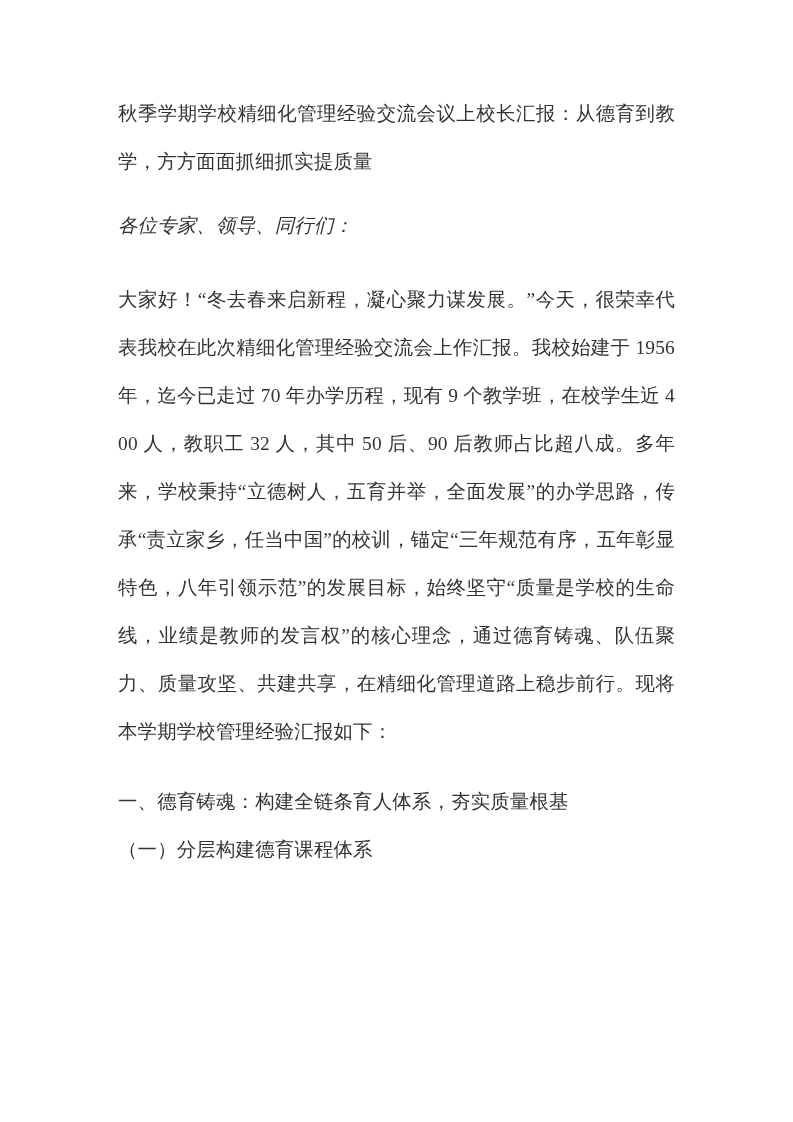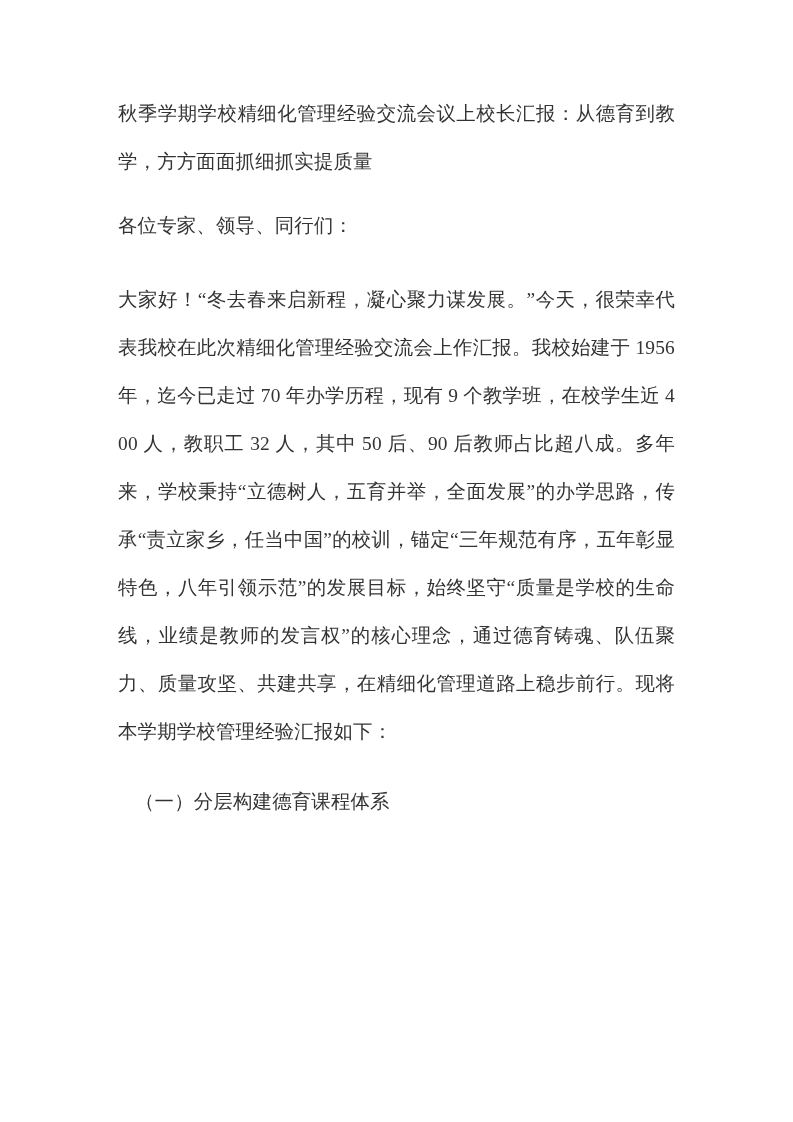--- a/index.html
+++ b/index.html
@@ -29,43 +29,45 @@
     letter-spacing: 0.2px;
     word-break: break-all;
     margin: 0;
     color: #333333;
   }
   .doc-title {
     margin-bottom: 16px;
   }
   .doc-greeting {
     margin-bottom: 26px;
+    font-style: italic;
   }
   .doc-intro {
     margin-bottom: 22px;
   }
   .section-heading {
     margin: 0;
     font-weight: normal;
   }
   .section-body {
     margin-bottom: 24px;
   }
   .doc-subheading {
-    margin: 17px;
+    margin: 0;
   }
 </style>
 </head>
 <body>
 
 <div class="doc-page">
 
   <h1 class="doc-text doc-title" style="font-size:19.4px; font-weight:normal;">秋季学期学校精细化管理经验交流会议上校长汇报：从德育到教学，方方面面抓细抓实提质量</h1>
 
   <p class="doc-text doc-greeting">各位专家、领导、同行们：</p>
 
   <p class="doc-text doc-intro">大家好！“冬去春来启新程，凝心聚力谋发展。”今天，很荣幸代表我校在此次精细化管理经验交流会上作汇报。我校始建于 1956 年，迄今已走过 70 年办学历程，现有 9 个教学班，在校学生近 400 人，教职工 32 人，其中 50 后、90 后教师占比超八成。多年来，学校秉持“立德树人，五育并举，全面发展”的办学思路，传承“责立家乡，任当中国”的校训，锚定“三年规范有序，五年彰显特色，八年引领示范”的发展目标，始终坚守“质量是学校的生命线，业绩是教师的发言权”的核心理念，通过德育铸魂、队伍聚力、质量攻坚、共建共享，在精细化管理道路上稳步前行。现将本学期学校管理经验汇报如下：</p>
 
+  <h2 class="doc-text section-heading">一、德育铸魂：构建全链条育人体系，夯实质量根基</h2>
 
 
   <p class="doc-text doc-subheading">（一）分层构建德育课程体系</p>
 
 </div>
 
 </body></html>

